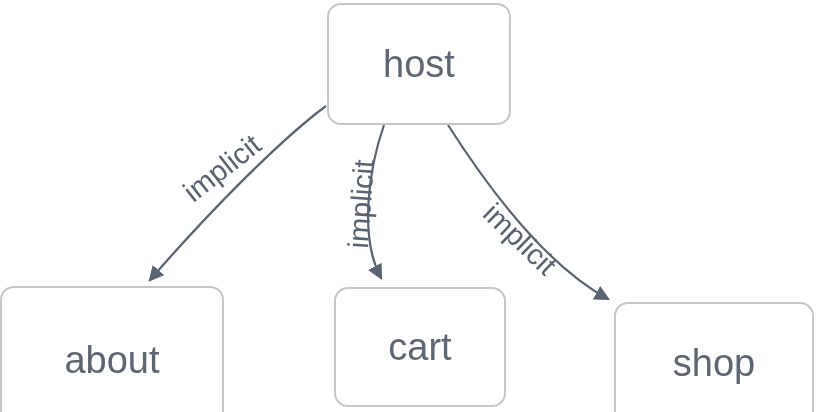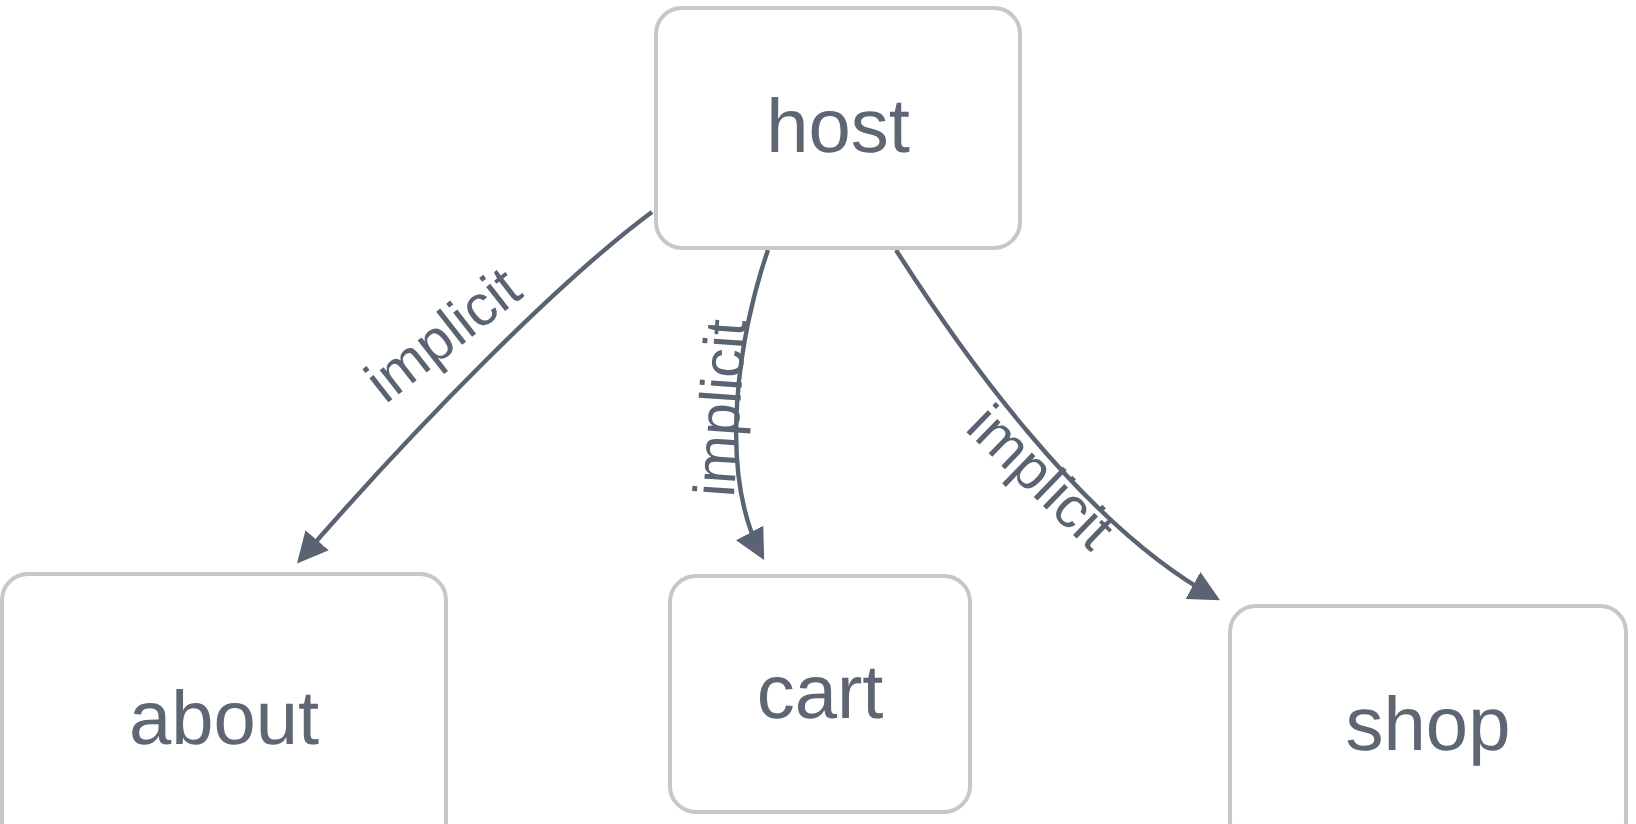--- a/index.html
+++ b/index.html
@@ -68,19 +68,19 @@
       <path d="M448,125 C478,172 540,262 608,299" class="edge-path" marker-end="url(#arrowhead)"></path>
       <text class="edge-label" transform="translate(520,239) rotate(44)">implicit</text>
     </svg>
 
 <div class="node" style="left: 327px; top: 3px; width: 184px; height: 122px;">
     <span class="node-label">host</span>
   </div>
     <div class="node" style="left: 0; top: 286px; width: 224px; height: 148px;">
     <span class="node-label">about</span>
   </div>
-    <div class="node" style="left: 334px; top: 287px; width: 152px; height: 120px;">
+    <div class="node" style="left: 334px; top: 287px; width: 172px; height: 120px;">
     <span class="node-label">cart</span>
   </div>
     <div class="node" style="left: 614px; top: 302px; width: 200px; height: 122px;">
     <span class="node-label">shop</span>
   </div>
   </div>
 
 </body></html>

